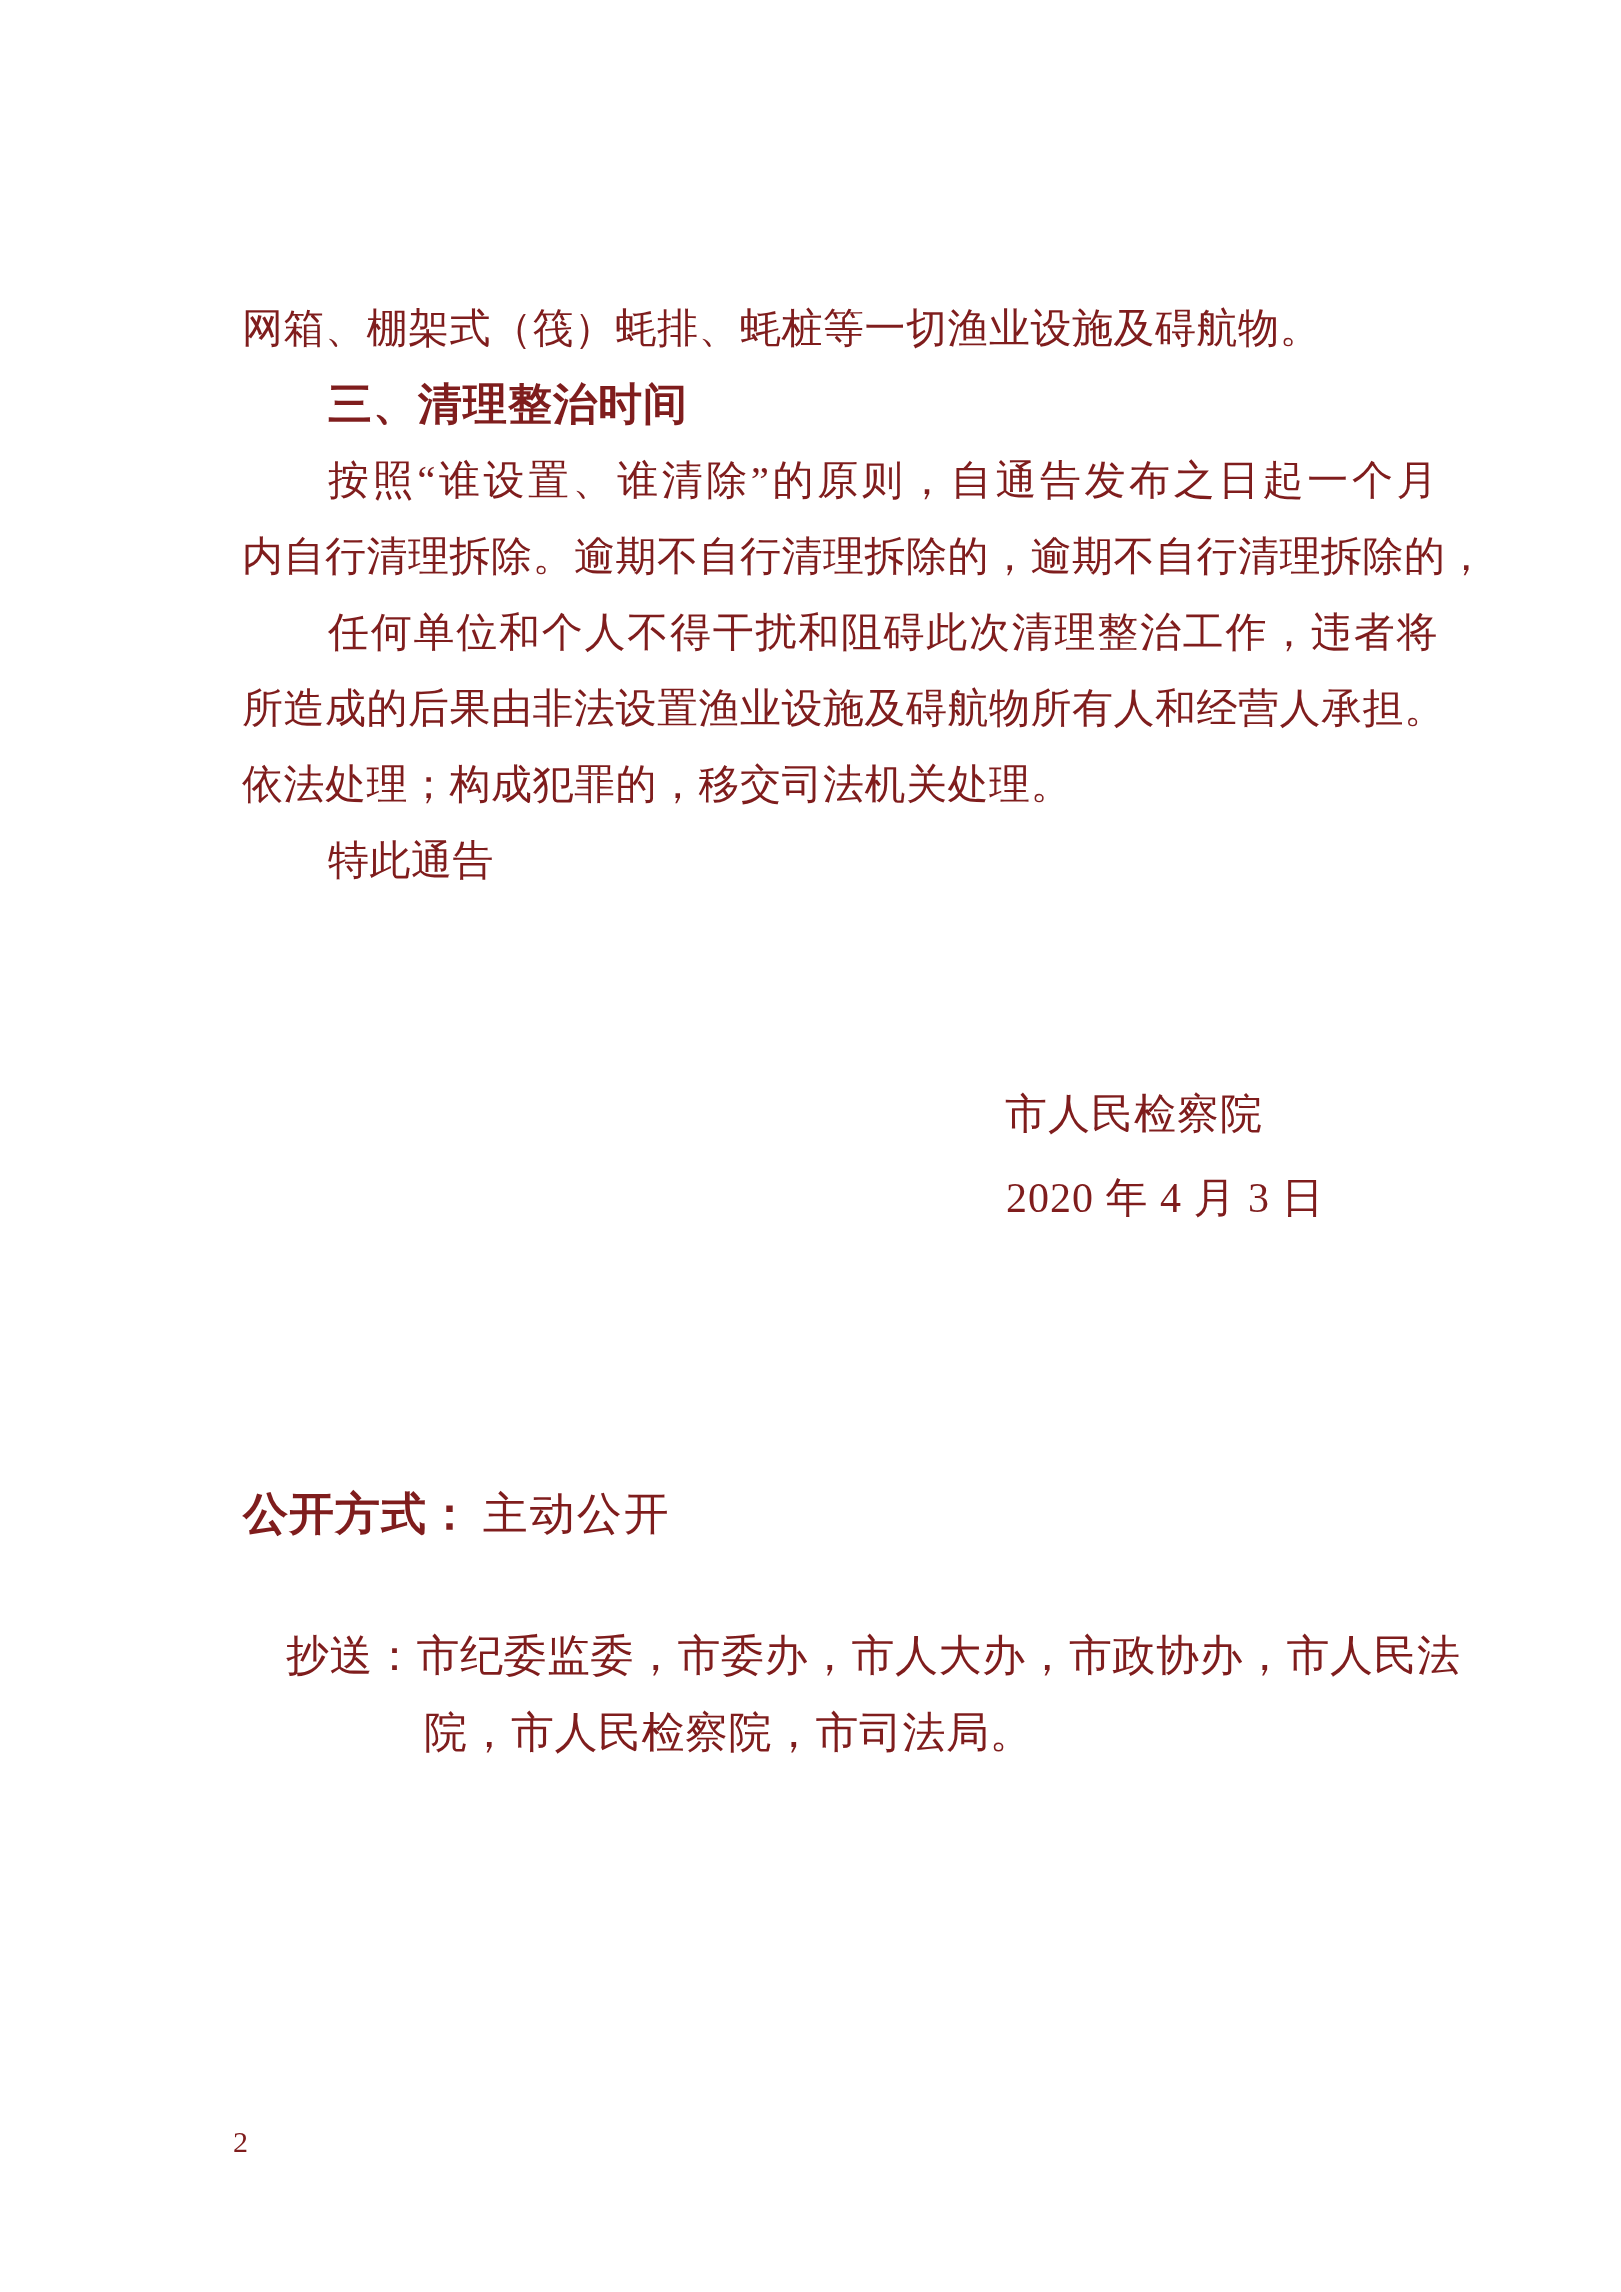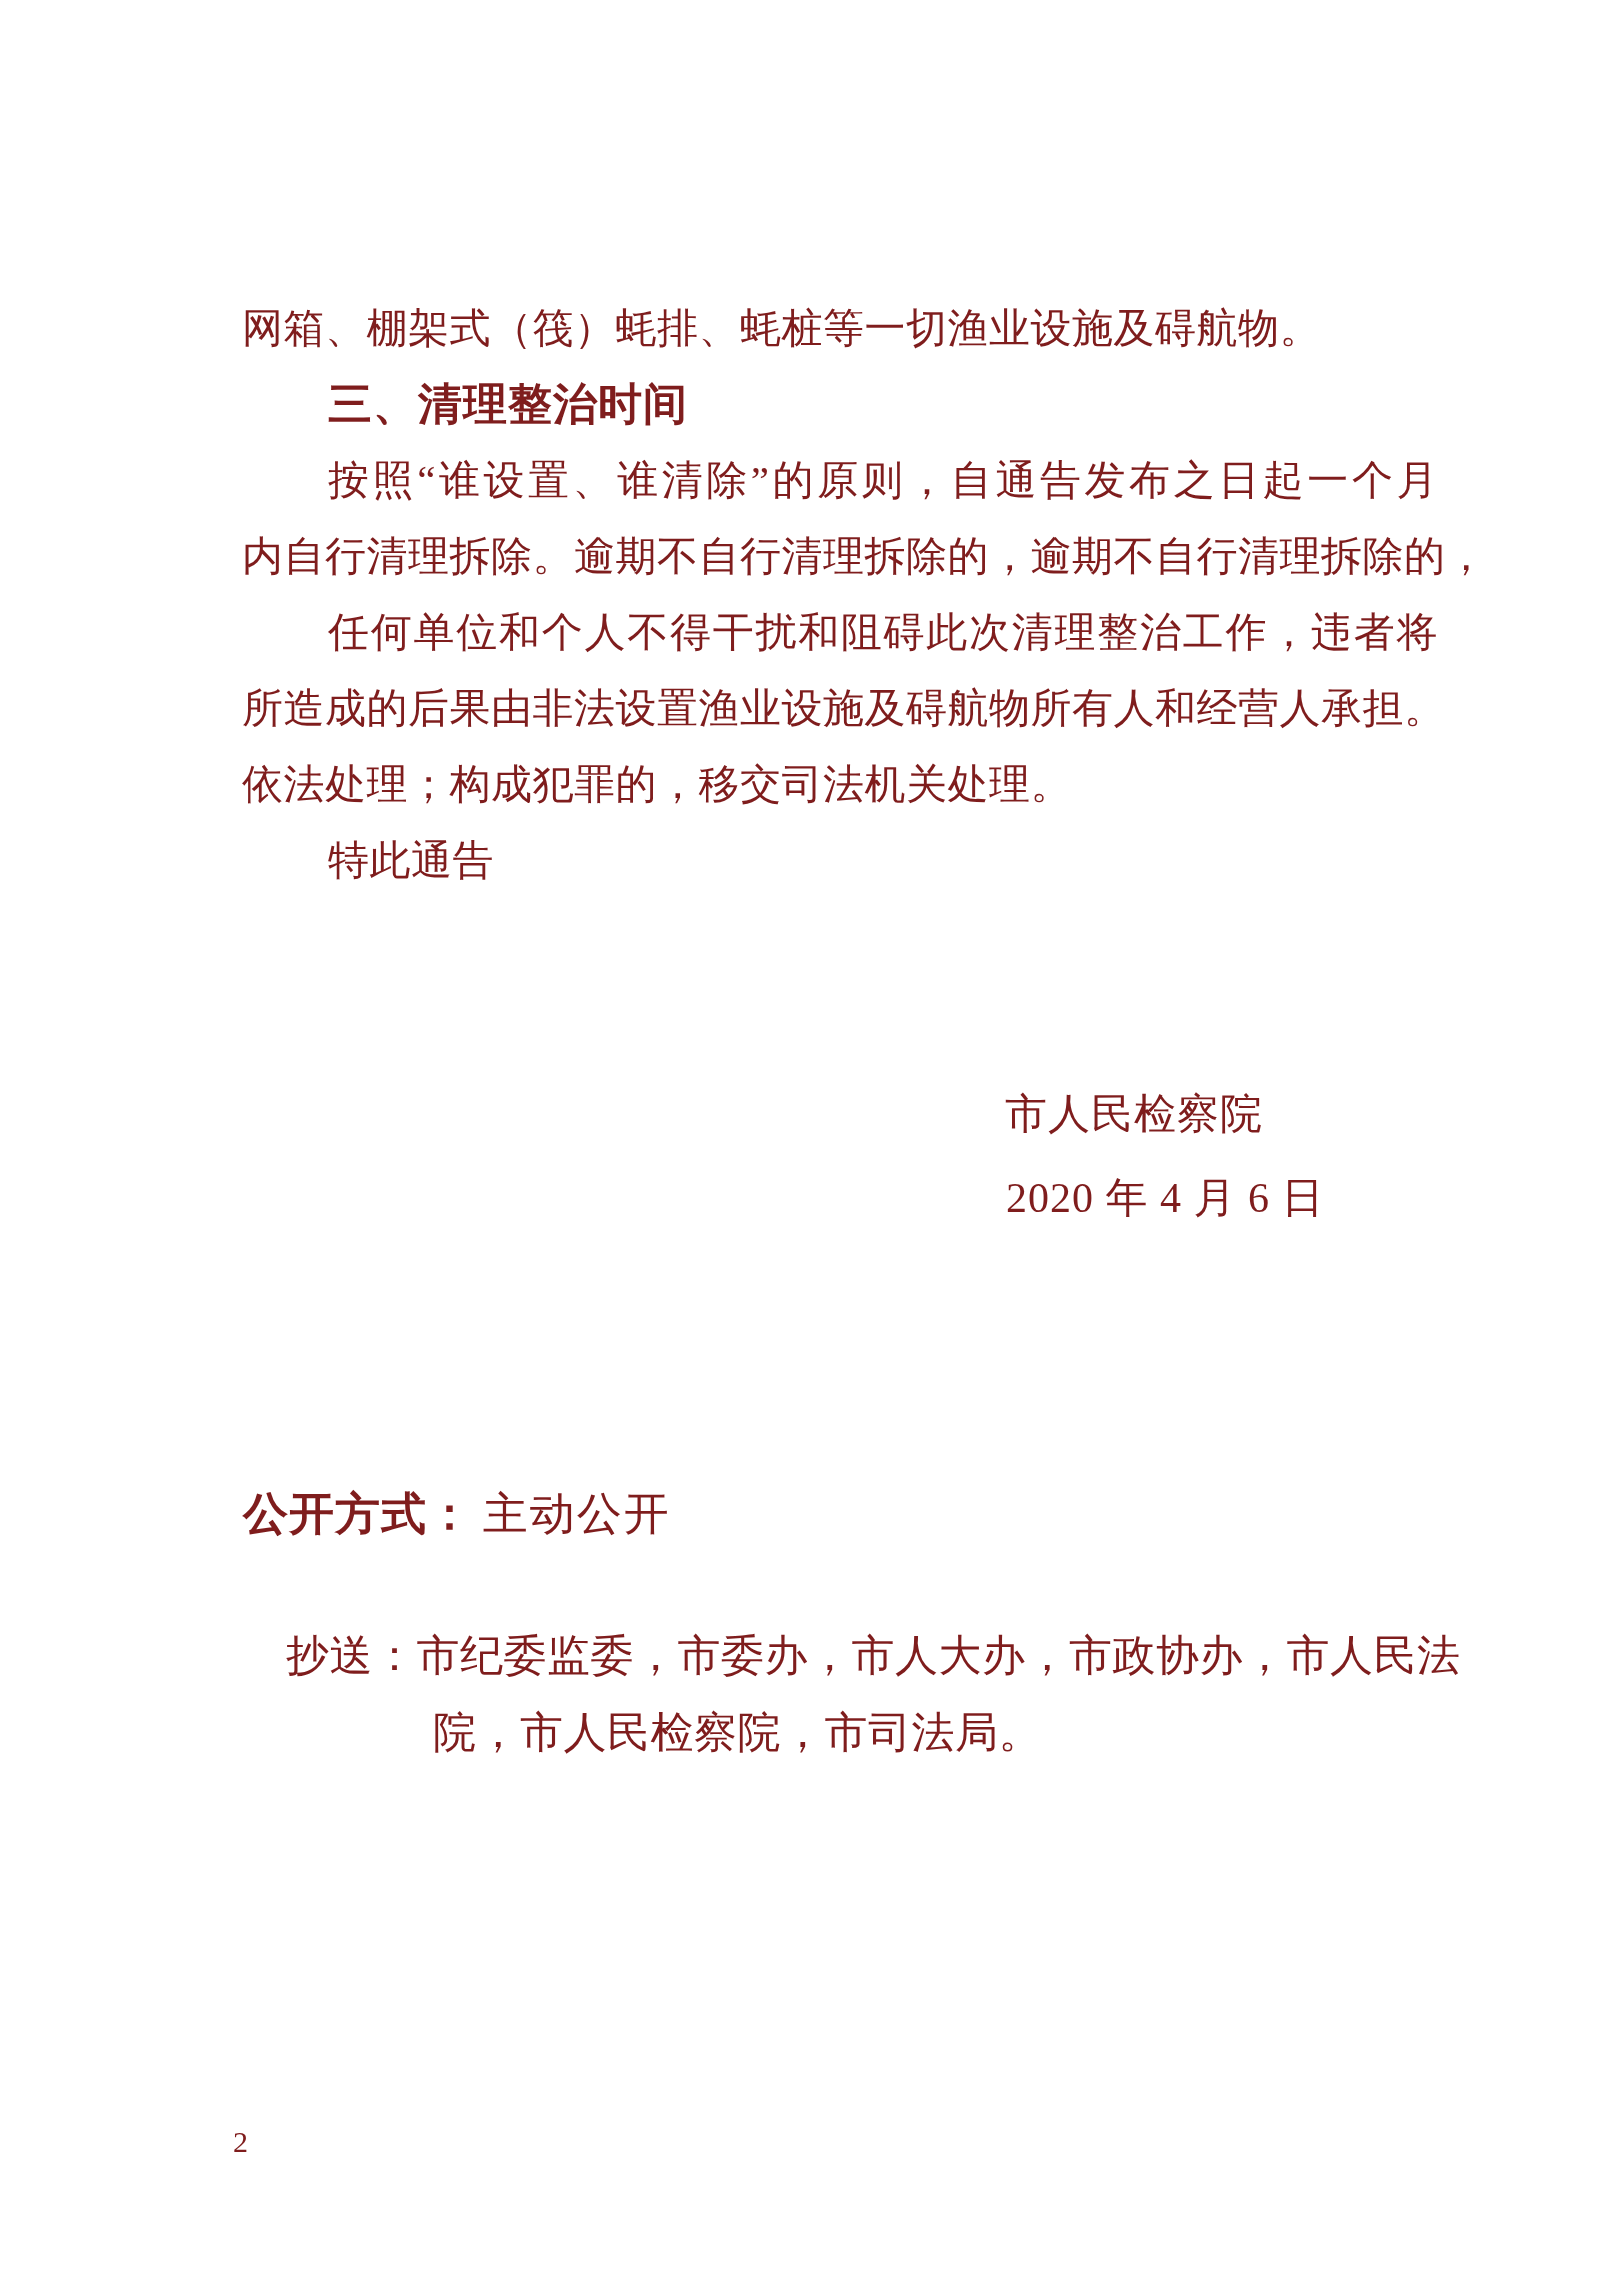--- a/index.html
+++ b/index.html
@@ -85,21 +85,21 @@
   .cc-line1 {
     position: absolute;
     left: 286px;
     top: 1627px;
     font-size: 43px;
     letter-spacing: 0.5px;
     white-space: nowrap;
   }
   .cc-line2 {
     position: absolute;
-    left: 433px;
+    left: 424px;
     top: 1704px;
     font-size: 43px;
     letter-spacing: 0.5px;
     white-space: nowrap;
   }
 
   
   .page-number {
     position: absolute;
     left: 233px;
@@ -120,21 +120,21 @@
       <div class="line body indent justify">按照“谁设置、谁清除”的原则，自通告发布之日起一个月</div>
       <div class="line body justify">内自行清理拆除。逾期不自行清理拆除的，逾期不自行清理拆除的，</div>
       <div class="line body indent justify">任何单位和个人不得干扰和阻碍此次清理整治工作，违者将</div>
       <div class="line body justify">所造成的后果由非法设置渔业设施及碍航物所有人和经营人承担。</div>
       <div class="line body">依法处理；构成犯罪的，移交司法机关处理。</div>
       <div class="line body indent">特此通告</div>
     </main>
 
   <div class="sig-issuer">市人民检察院</div>
 
-  <div class="sig-date">2020 年 4 月 6 日</div>
+  <div class="sig-date">2020 年 4 月 3 日</div>
 
   <div class="disclosure">
     <span class="label">公开方式：</span><span class="value">主动公开</span>
   </div>
 
   <div class="cc-line1">抄送：市纪委监委，市委办，市人大办，市政协办，市人民法</div>
 
   <div class="cc-line2">院，市人民检察院，市司法局。</div>
 
   <div class="page-number">2</div>

